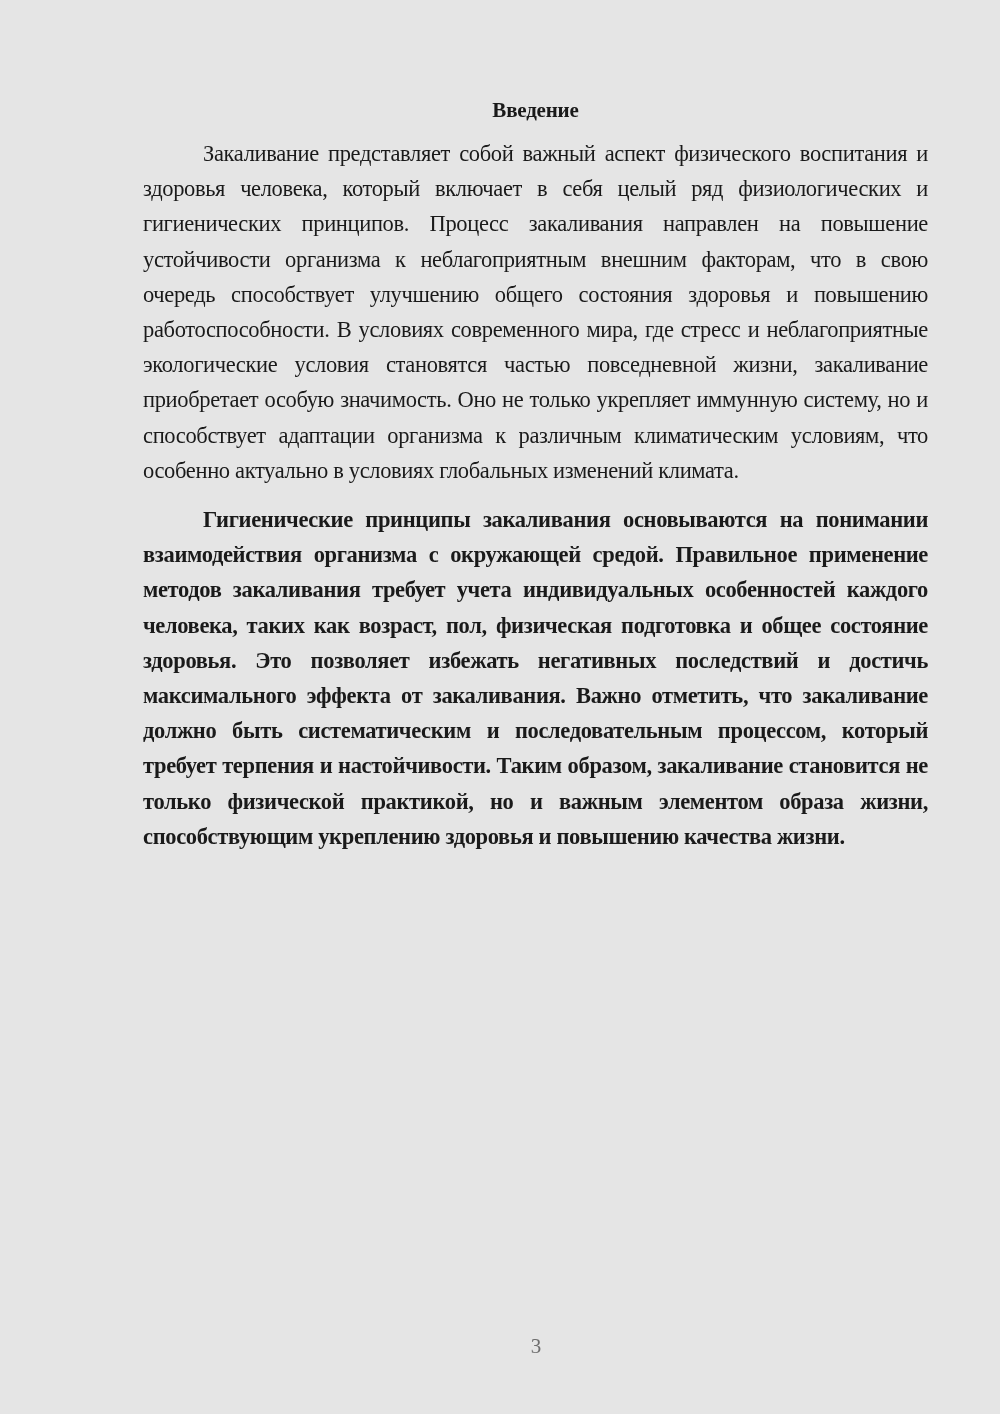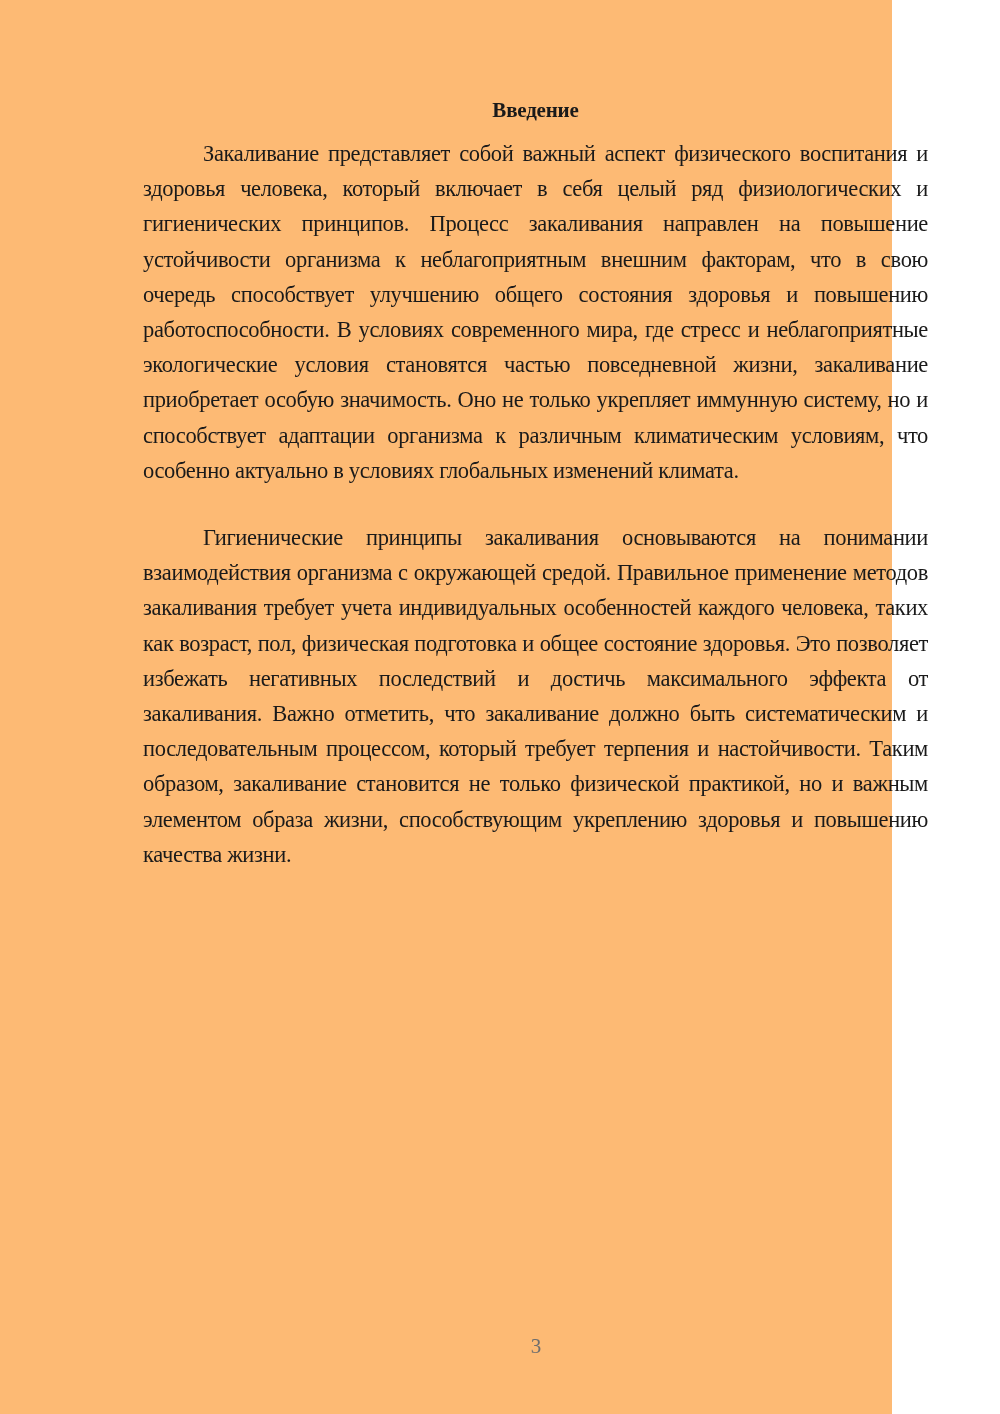--- a/index.html
+++ b/index.html
@@ -11,23 +11,23 @@
       width: 1000px;
       height: 1414px;
       position: relative;
       overflow: hidden;
       font-family: "Liberation Serif", "DejaVu Serif", serif;
       color: #1a1a1a;
     }
     .page {
       position: absolute;
       left: 0; top: 0;
-      width: 892px;
+      width: 1000px;
       height: 1414px;
-      background: #fdba74;
+      background: #e5e5e5;
     }
     .content {
       position: absolute;
       left: 143px;
       top: 92px;
       width: 785px;
     }
     .title {
       text-align: center;
       font-weight: bold;
@@ -42,21 +42,22 @@
     .para {
       margin: 0;
       font-size: 22.5px;
       line-height: 35.2px;
       text-align: justify;
       text-indent: 60px;
       letter-spacing: -0.35px;
       word-spacing: 0px;
     }
     .para + .para {
-      margin-top: 32px;
+      margin-top: 14px;
+      font-weight: bold;
     }
     .para-1 {
       margin-top: 8px;
     }
     .page-number {
       position: absolute;
       left: 0;
       width: 1000px;
       top: 1334px;
       text-align: center;

